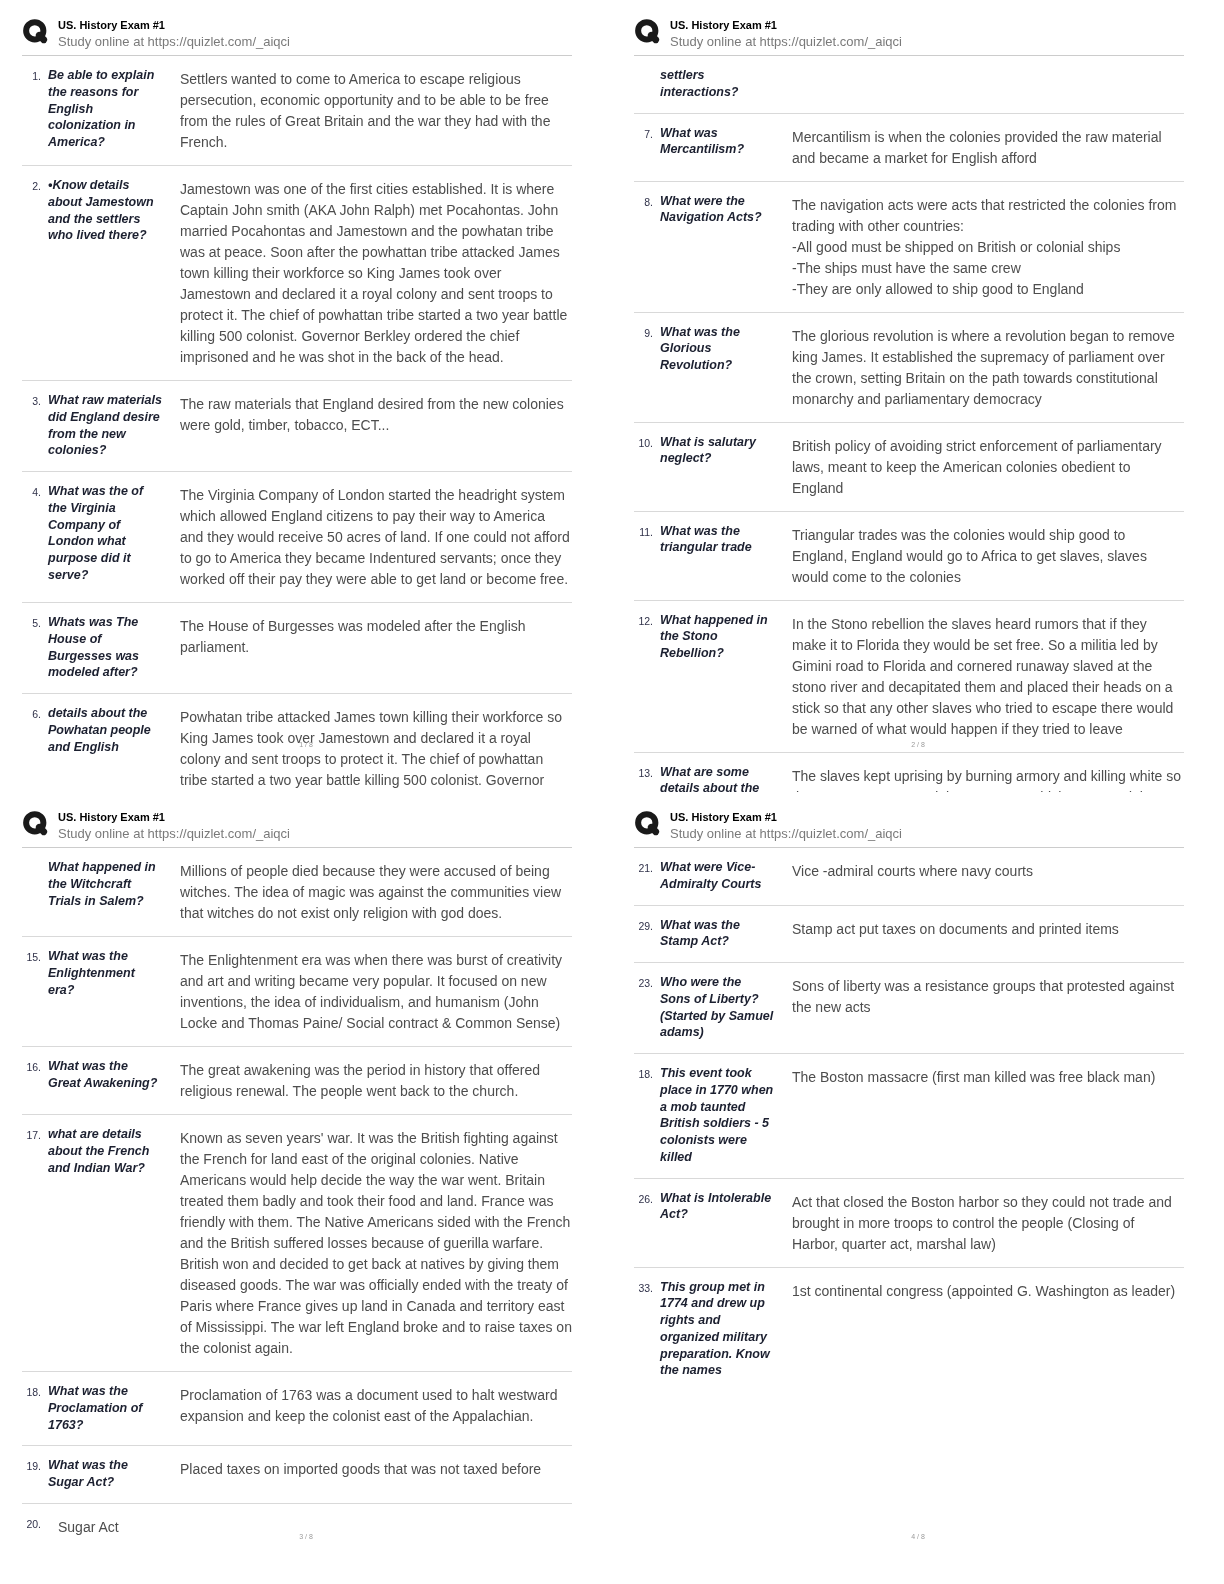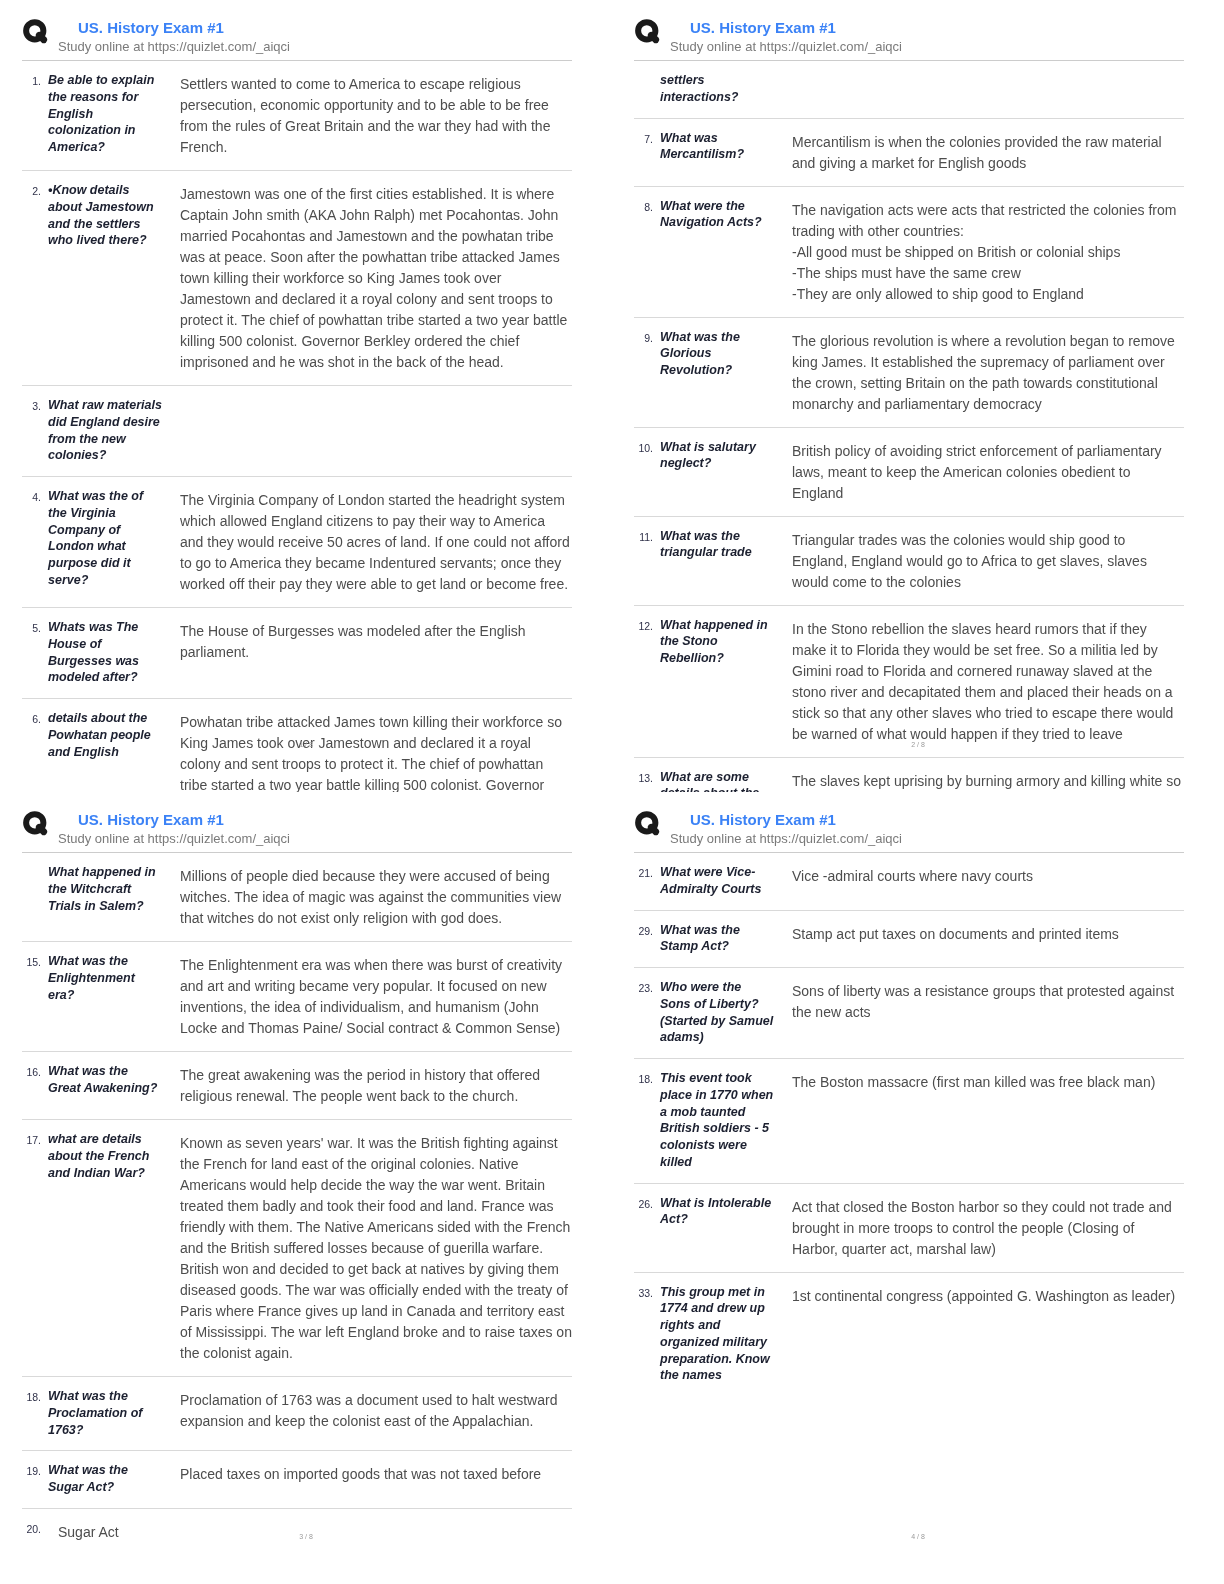--- a/index.html
+++ b/index.html
@@ -26,25 +26,24 @@
   }
   .page-header {
     display: flex;
     align-items: flex-start;
     gap: 9px;
     padding: 2px 0 6px 0;
   }
   .logo { flex: 0 0 auto; width: 27px; height: 27px; display: inline-block; }
   .head-text { padding-top: 1px; }
   .title {
-    font-size: 15px;
+    font-size: 11px;
     font-weight: bold;
-    color: #3b82f6;
+    color: #000000;
     line-height: 1.2;
-    margin-left: 20px;
   }
   .subtitle {
     font-size: 13px;
     color: #7a7a7a;
     margin-top: 2px;
   }
   .header-rule { border-top: 1px solid #cccccc; }
   .qa-list { width: 100%; }
   .qa-row {
     display: flex;
@@ -116,20 +115,21 @@
     <div class="answer">Settlers wanted to come to America to escape religious persecution, economic opportunity and to be able to be free from the rules of Great Britain and the war they had with the French.</div>
   </div>
         <div class="qa-row">
     <div class="num">2.</div>
     <div class="question">•Know details about Jamestown and the settlers who lived there?</div>
     <div class="answer">Jamestown was one of the first cities established. It is where Captain John smith (AKA John Ralph) met Pocahontas. John married Pocahontas and Jamestown and the powhatan tribe was at peace. Soon after the powhattan tribe attacked James town killing their workforce so King James took over Jamestown and declared it a royal colony and sent troops to protect it. The chief of powhattan tribe started a two year battle killing 500 colonist. Governor Berkley ordered the chief imprisoned and he was shot in the back of the head.</div>
   </div>
         <div class="qa-row">
     <div class="num">3.</div>
     <div class="question">What raw materials did England desire from the new colonies?</div>
+    <div class="answer">The raw materials that England desired from the new colonies were gold, timber, tobacco, ECT...</div>
   </div>
         <div class="qa-row">
     <div class="num">4.</div>
     <div class="question">What was the of the Virginia Company of London what purpose did it serve?</div>
     <div class="answer">The Virginia Company of London started the headright system which allowed England citizens to pay their way to America and they would receive 50 acres of land. If one could not afford to go to America they became Indentured servants; once they worked off their pay they were able to get land or become free.</div>
   </div>
         <div class="qa-row">
     <div class="num">5.</div>
     <div class="question">Whats was The House of Burgesses was modeled after?</div>
     <div class="answer">The House of Burgesses was modeled after the English parliament.</div>
@@ -158,21 +158,21 @@
     <div class="header-rule"></div>
     <div class="qa-list">
         <div class="qa-row">
     <div class="num"></div>
     <div class="question">settlers interactions?</div>
     <div class="answer"></div>
   </div>
         <div class="qa-row">
     <div class="num">7.</div>
     <div class="question">What was Mercantilism?</div>
-    <div class="answer">Mercantilism is when the colonies provided the raw material and giving a market for English goods</div>
+    <div class="answer">Mercantilism is when the colonies provided the raw material and became a market for English afford</div>
   </div>
         <div class="qa-row">
     <div class="num">8.</div>
     <div class="question">What were the Navigation Acts?</div>
     <div class="answer">The navigation acts were acts that restricted the colonies from trading with other countries:
 -All good must be shipped on British or colonial ships
 -The ships must have the same crew
 -They are only allowed to ship good to England</div>
   </div>
         <div class="qa-row">

